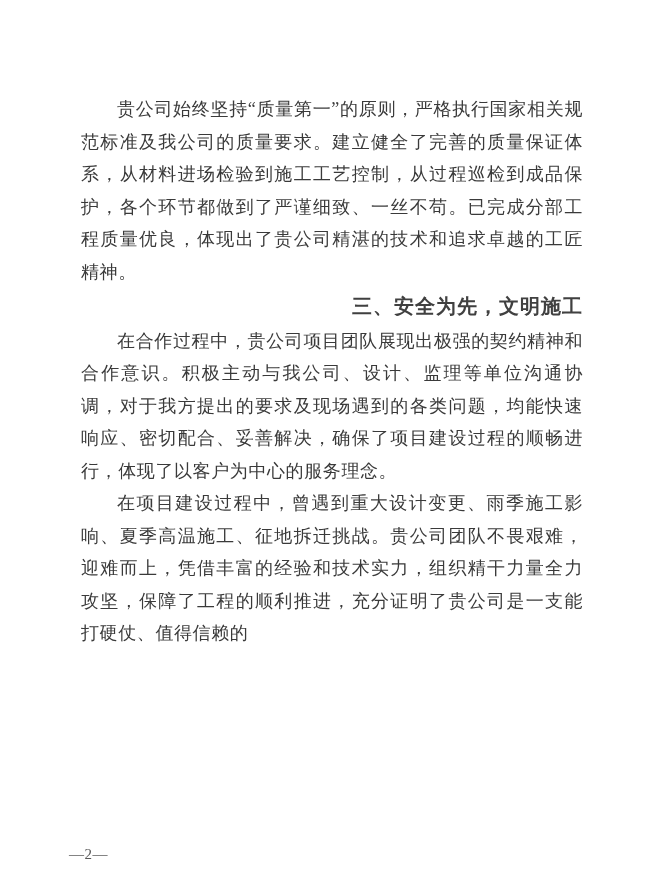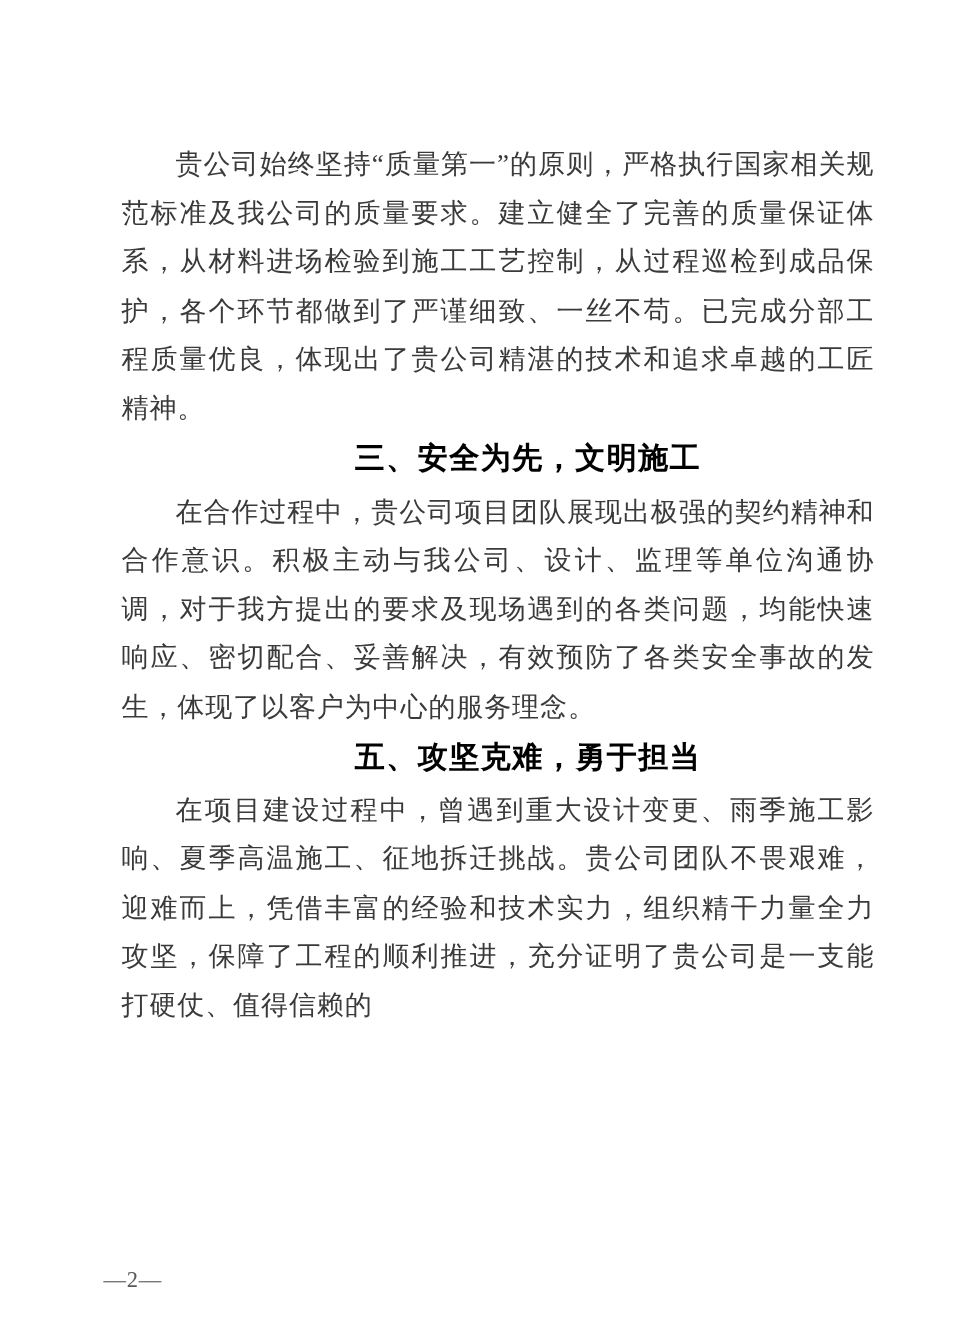--- a/index.html
+++ b/index.html
@@ -35,40 +35,39 @@
   .para {
     margin: 0;
     text-indent: 2em;
   }
   .heading {
     margin: 2px 0 2px 0;
     font-family: "Liberation Sans", "DejaVu Sans", sans-serif;
     font-weight: bold;
     font-size: 20px;
     line-height: 32.5px;
-    color: #000000;
+    color: #404040;
     text-indent: 2em;
     letter-spacing: 1px;
-    text-align: center;
+    text-align: right;
   }
   .page-number {
     position: absolute;
     left: 69px;
     top: 846px;
     font-family: "Liberation Serif", "DejaVu Serif", serif;
     font-size: 15px;
     letter-spacing: 0.5px;
     color: #595959;
   }
 </style>
 </head>
 <body>
 
 <div class="page">
   <div class="content">
     <p class="para">贵公司始终坚持“质量第一”的原则，严格执行国家相关规范标准及我公司的质量要求。建立健全了完善的质量保证体系，从材料进场检验到施工工艺控制，从过程巡检到成品保护，各个环节都做到了严谨细致、一丝不苟。已完成分部工程质量优良，体现出了贵公司精湛的技术和追求卓越的工匠精神。</p>
     <h3 class="heading">三、安全为先，文明施工</h3>
-    <p class="para">在合作过程中，贵公司项目团队展现出极强的契约精神和合作意识。积极主动与我公司、设计、监理等单位沟通协调，对于我方提出的要求及现场遇到的各类问题，均能快速响应、密切配合、妥善解决，有效预防了各类安全事故的发生，体现了以客户为中心的服务理念。</p>
-    <h3 class="heading">五、攻坚克难，勇于担当</h3>
+    <p class="para">在合作过程中，贵公司项目团队展现出极强的契约精神和合作意识。积极主动与我公司、设计、监理等单位沟通协调，对于我方提出的要求及现场遇到的各类问题，均能快速响应、密切配合、妥善解决，确保了项目建设过程的顺畅进行，体现了以客户为中心的服务理念。</p>
     <p class="para">在项目建设过程中，曾遇到重大设计变更、雨季施工影响、夏季高温施工、征地拆迁挑战。贵公司团队不畏艰难，迎难而上，凭借丰富的经验和技术实力，组织精干力量全力攻坚，保障了工程的顺利推进，充分证明了贵公司是一支能打硬仗、值得信赖的</p>
   </div>
   <div class="page-number">—2—</div>
 </div>
 
 </body></html>

